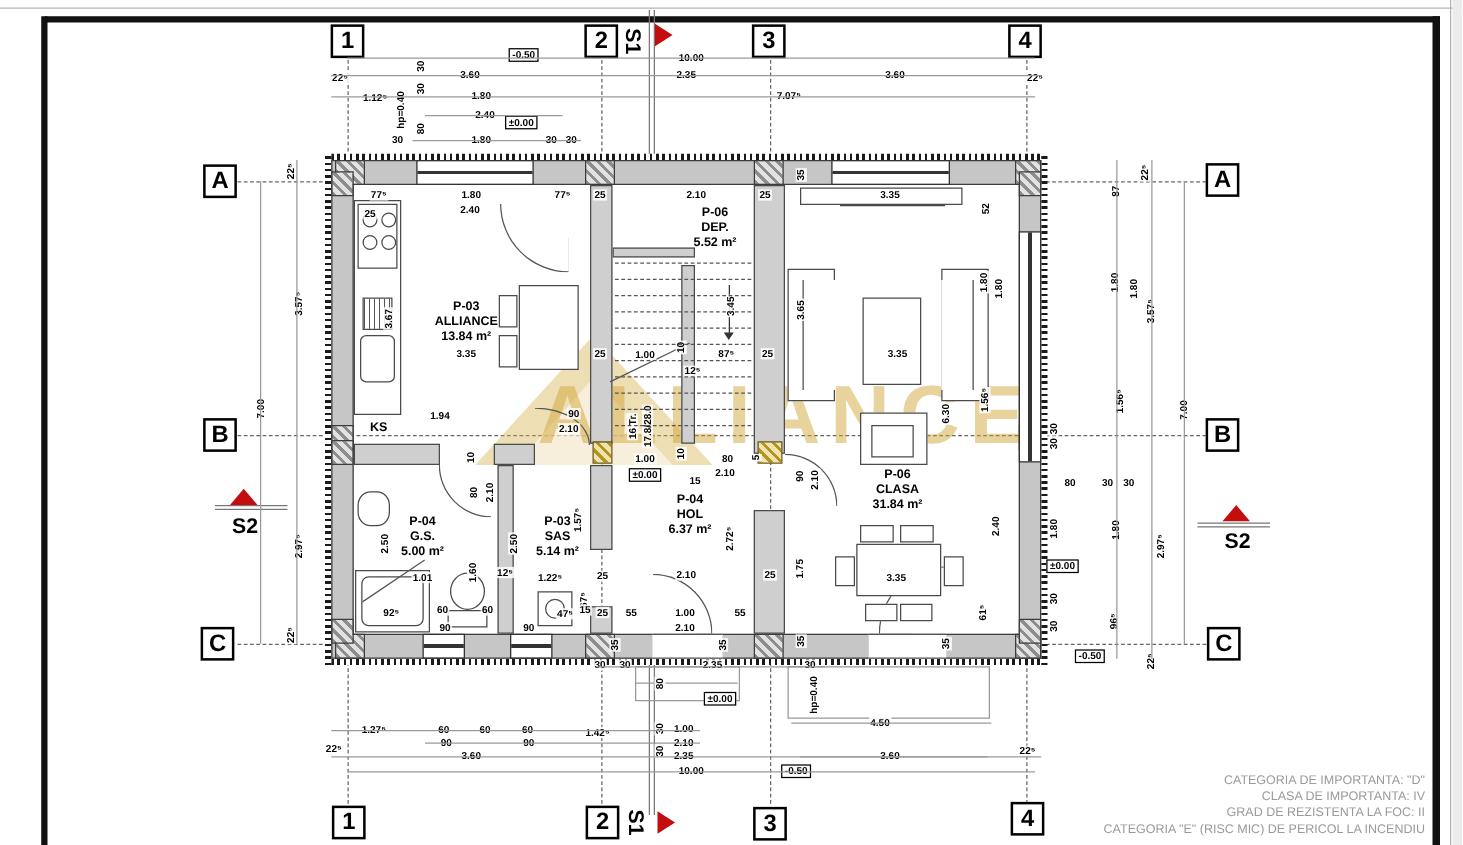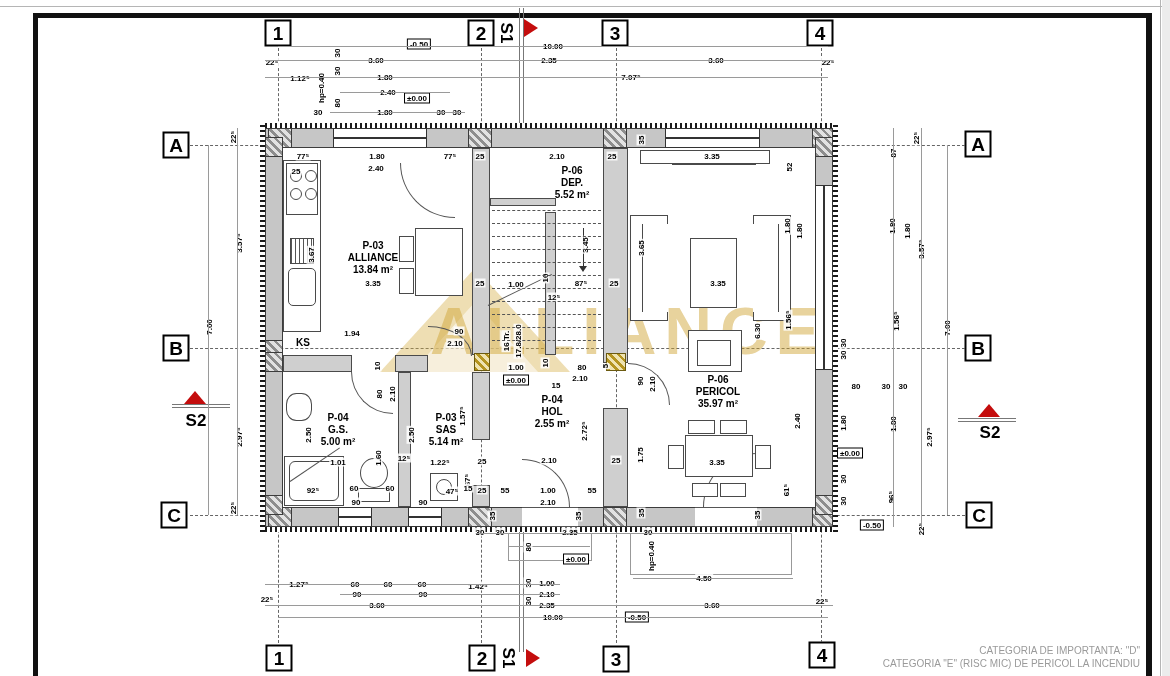--- a/index.html
+++ b/index.html
@@ -202,20 +202,22 @@
 
   <div class="sec rot" style="left:506px;top:33px">S1</div>
   <div class="sec rot" style="left:508px;top:658px">S1</div>
   <div class="sec" style="left:196px;top:421px">S2</div>
   <div class="sec" style="left:990px;top:433px">S2</div>
 
   <div class="dim" style="left:303px;top:342px;font-size:10px">KS</div>
 
   <div class="notes">
     <div>CATEGORIA DE IMPORTANTA: "D"</div>
+    <div>CLASA DE IMPORTANTA: IV</div>
+    <div>GRAD DE REZISTENTA LA FOC: II</div>
     <div>CATEGORIA "E" (RISC MIC) DE PERICOL LA INCENDIU</div>
   </div>
 
 <div class="marker" style="left: 278px; top: 33px;">1</div>
     <div class="marker" style="left: 481px; top: 33px;">2</div>
     <div class="marker" style="left: 615px; top: 33px;">3</div>
     <div class="marker" style="left: 820px; top: 33px;">4</div>
     <div class="marker" style="left: 279px; top: 658px;">1</div>
     <div class="marker" style="left: 482px; top: 658px;">2</div>
     <div class="marker" style="left: 616px; top: 659px;">3</div>
@@ -231,37 +233,37 @@
       <div>ALLIANCE</div>
       <div>13.84 m²</div>
     </div>
     <div class="room-label" style="left: 572px; top: 183px;">
       <div>P-06</div>
       <div>DEP.</div>
       <div>5.52 m²</div>
     </div>
     <div class="room-label" style="left: 718px; top: 392px;">
       <div>P-06</div>
-      <div>PERICOL</div>
-      <div>35.97 m²</div>
+      <div>CLASA</div>
+      <div>31.84 m²</div>
     </div>
     <div class="room-label" style="left: 338px; top: 430px;">
       <div>P-04</div>
       <div>G.S.</div>
       <div>5.00 m²</div>
     </div>
     <div class="room-label" style="left: 446px; top: 430px;">
       <div>P-03</div>
       <div>SAS</div>
       <div>5.14 m²</div>
     </div>
     <div class="room-label" style="left: 552px; top: 412px;">
       <div>P-04</div>
       <div>HOL</div>
-      <div>2.55 m²</div>
+      <div>6.37 m²</div>
     </div>
     <div class="dim box" style="left: 419px; top: 44px;">-0.50</div>
     <div class="dim" style="left: 553px; top: 46px;">10.00</div>
     <div class="dim" style="left: 272px; top: 62px;">22⁵</div>
     <div class="dim" style="left: 376px; top: 60px;">3.60</div>
     <div class="dim" style="left: 549px; top: 60px;">2.35</div>
     <div class="dim" style="left: 716px; top: 60px;">3.60</div>
     <div class="dim" style="left: 828px; top: 62px;">22⁵</div>
     <div class="dim" style="left: 300px; top: 78px;">1.12⁵</div>
     <div class="dim" style="left: 385px; top: 77px;">1.80</div>

